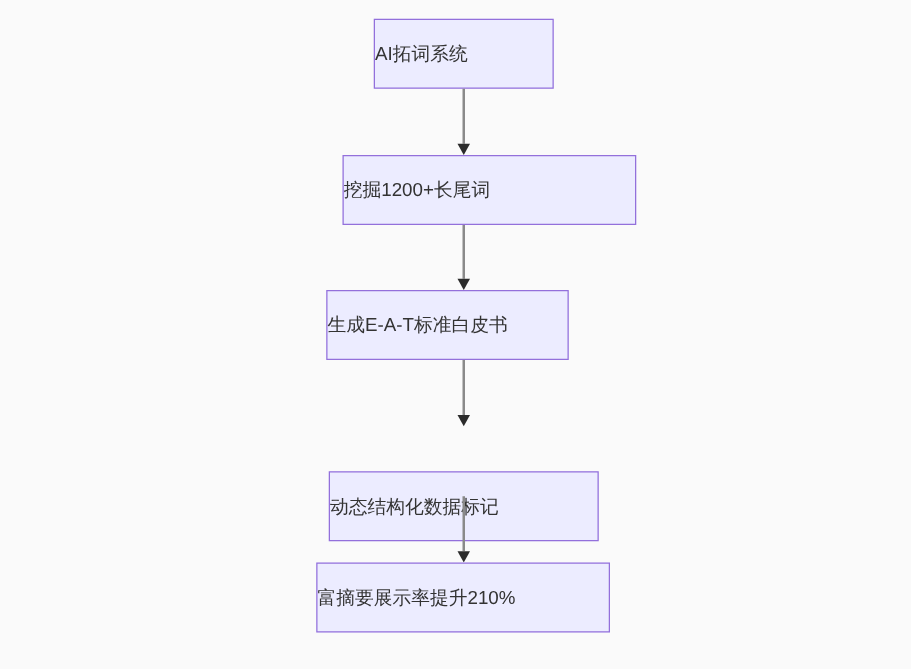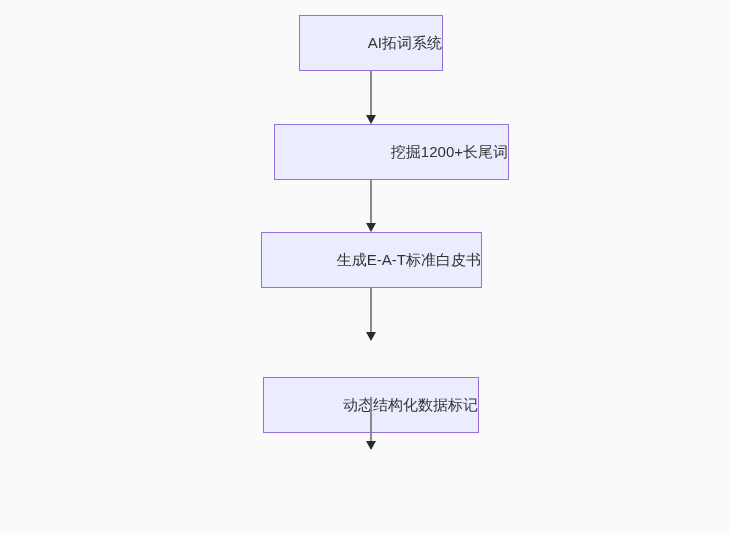--- a/index.html
+++ b/index.html
@@ -20,27 +20,27 @@
   }
   .node {
     position: absolute;
     box-sizing: border-box;
     background: #ECECFF;
     border: 1px solid #9370DB;
     color: #333333;
     font-size: 15px;
     display: flex;
     align-items: center;
-    justify-content: flex-end;
+    justify-content: flex-start;
     text-align: center;
     white-space: nowrap;
   }
   .node1 { left: 299px; top: 15px;  width: 144px; height: 56px; }
   .node2 { left: 274px; top: 124px; width: 235px; height: 56px; }
-  .node3 { left: 261px; top: 232px; width: 221px; height: 56px; }
+  .node3 { left: 261px; top: 232px; width: 194px; height: 56px; }
   .node4 { left: 263px; top: 341px; width: 216px; height: 56px; margin-top: 36px; }
   .node5 { left: 253px; top: 450px; width: 235px; height: 56px; }
 
   .arrow {
     position: absolute;
     left: 365px;        
     width: 12px;
     display: flex;
     flex-direction: column;
     align-items: center;
@@ -96,14 +96,17 @@
 
   <div class="node node4">
     <span>动态结构化数据标记</span>
   </div>
 
   <div class="arrow arrow4">
     <div class="line"></div>
     <div class="head"></div>
   </div>
 
+  <div class="node node5">
+    <span>富摘要展示率提升210%</span>
+  </div>
 
 </div>
 
 </body></html>

